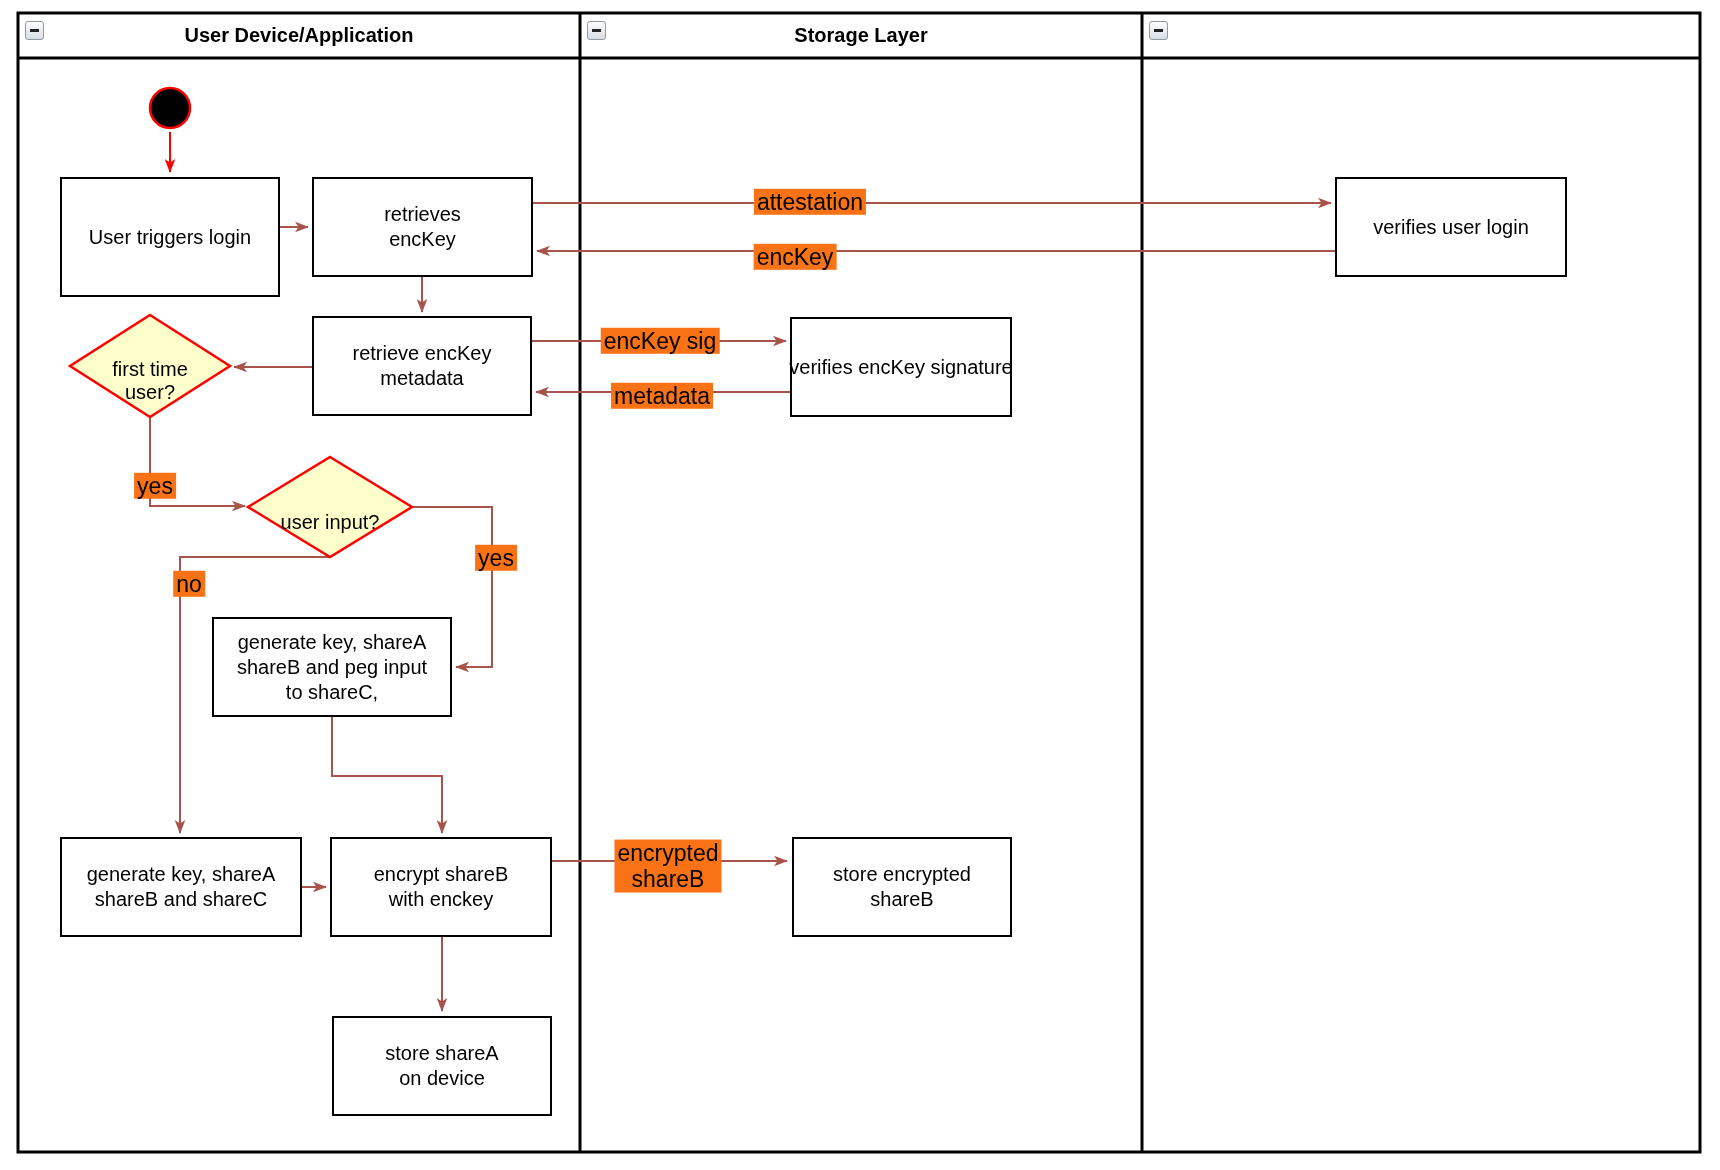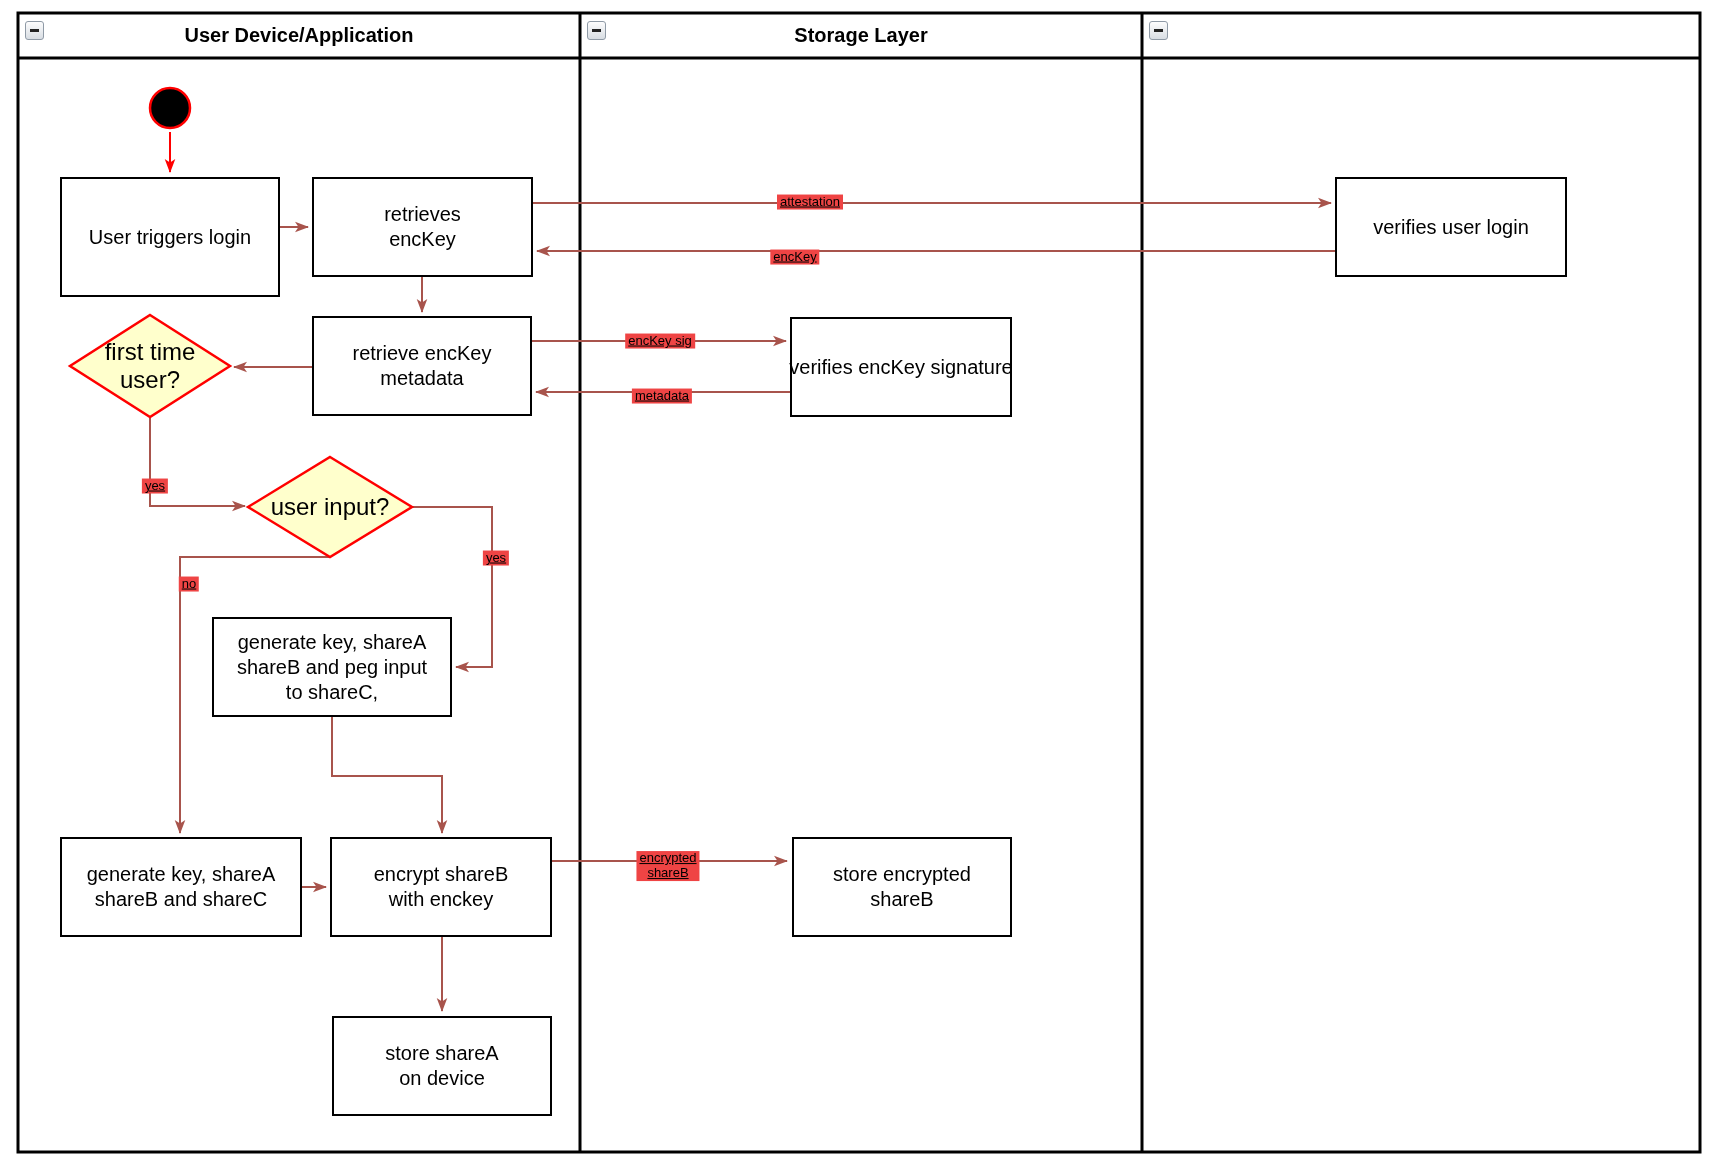--- a/index.html
+++ b/index.html
@@ -14,25 +14,25 @@
             border-radius:3px;display:flex;align-items:center;justify-content:center;}
   .collapse .dash{width:9px;height:3px;background:#222;}
 
   .node{position:absolute;box-sizing:border-box;background:#fff;border:2.5px solid #000;
         display:flex;align-items:center;justify-content:center;text-align:center;
         font-size:20px;line-height:1.25;}
   .node .lbl{white-space:pre-line;}
   .node.nowrap .lbl{white-space:nowrap;}
 
   .dtext{position:absolute;transform:translate(-50%,-50%);text-align:center;
-         font-size:24px;line-height:1.15;white-space:pre-line;pointer-events:none;}
+         font-size:20px;line-height:1.15;white-space:pre-line;pointer-events:none;margin-top:15px;}
 
-  .elabel{position:absolute;transform:translate(-50%,-50%);background:#ef4444;
-          padding:0 3px;font-size:13px;text-align:center;line-height:1.15;
-          white-space:pre-line;text-decoration:underline;}
+  .elabel{position:absolute;transform:translate(-50%,-50%);background:#f97316;
+          padding:0 3px;font-size:23px;text-align:center;line-height:1.15;
+          white-space:pre-line;}
 </style>
 </head>
 <body>
 
 <div id="canvas">
 
   <svg id="wires">
     <defs>
       <marker id="ah" markerWidth="16" markerHeight="13" refX="13.5" refY="5.8" orient="auto" markerUnits="userSpaceOnUse">
         <path d="M0.5,0.5 L14.5,5.8 L0.5,11.1 L4,5.8 Z" fill="#a8544c"></path>

